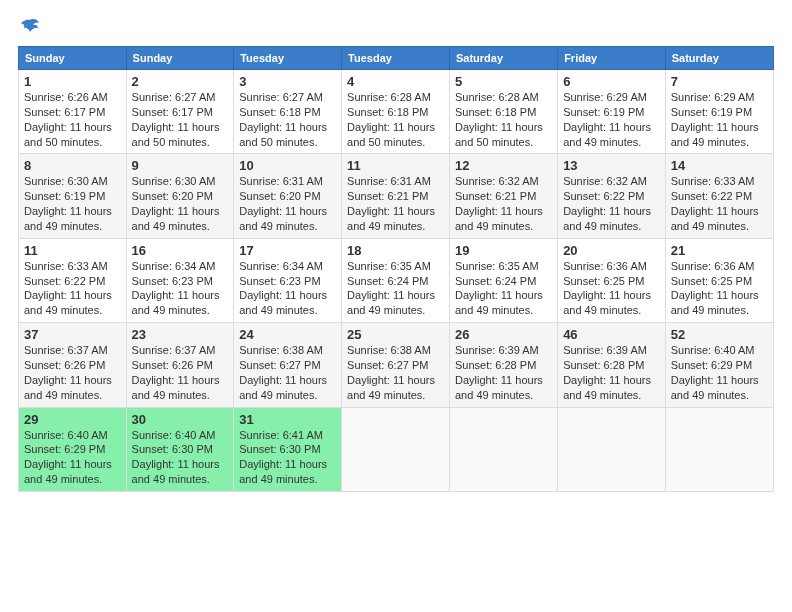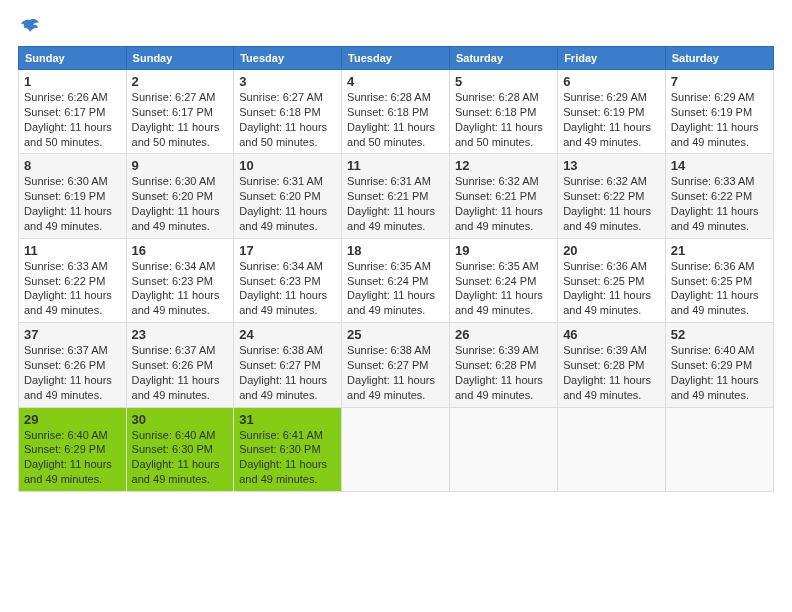--- a/index.html
+++ b/index.html
@@ -90,21 +90,21 @@
     }
     .day-info {
       font-size: 11px;
       color: #333;
       line-height: 1.35;
     }
     .empty-cell {
       background: #f9f9f9 !important;
     }
     .calendar tr:last-child td {
-      background: #84cc16;
+      background: #86efac;
     }
   </style>
 </head>
 <body>
 
 <div class="page">
   <div class="header">
     <div class="logo">
       <div class="logo-text">
         <span class="logo-general"></span>

